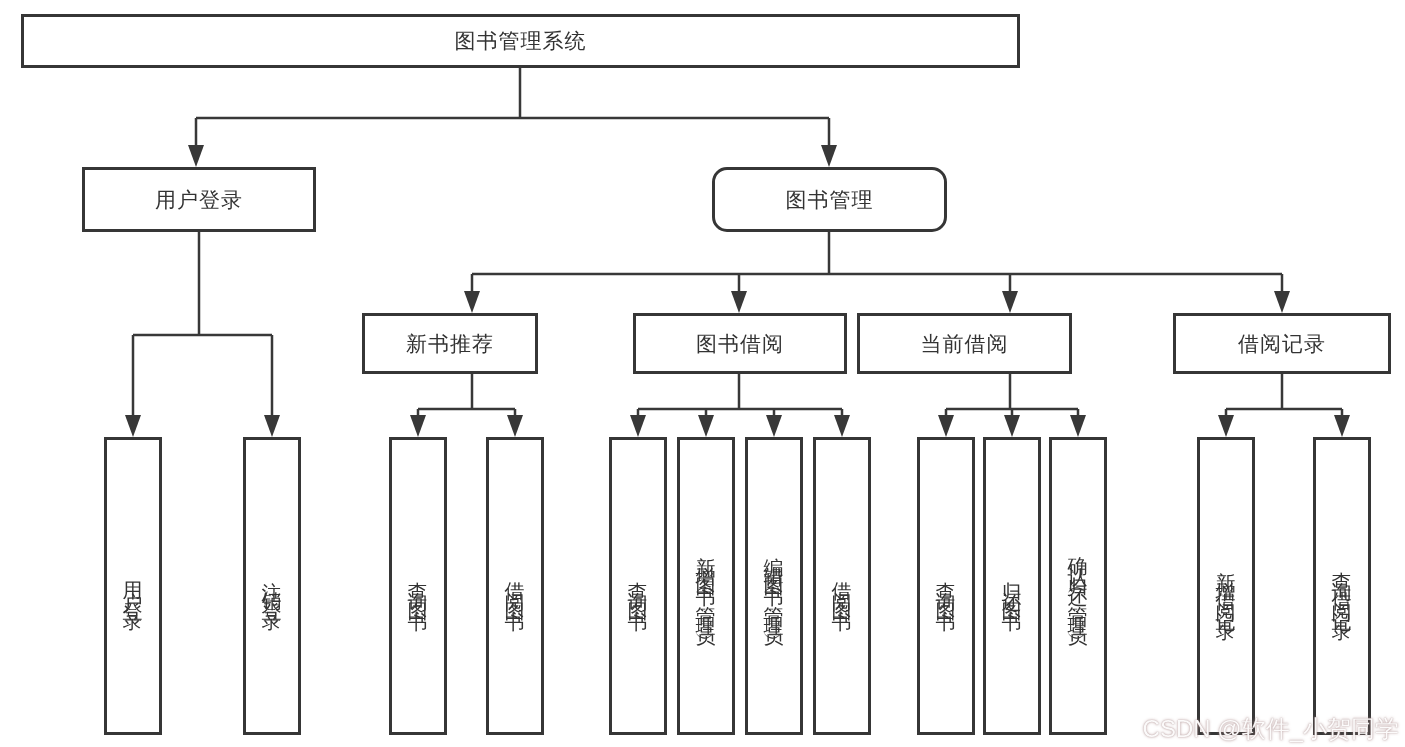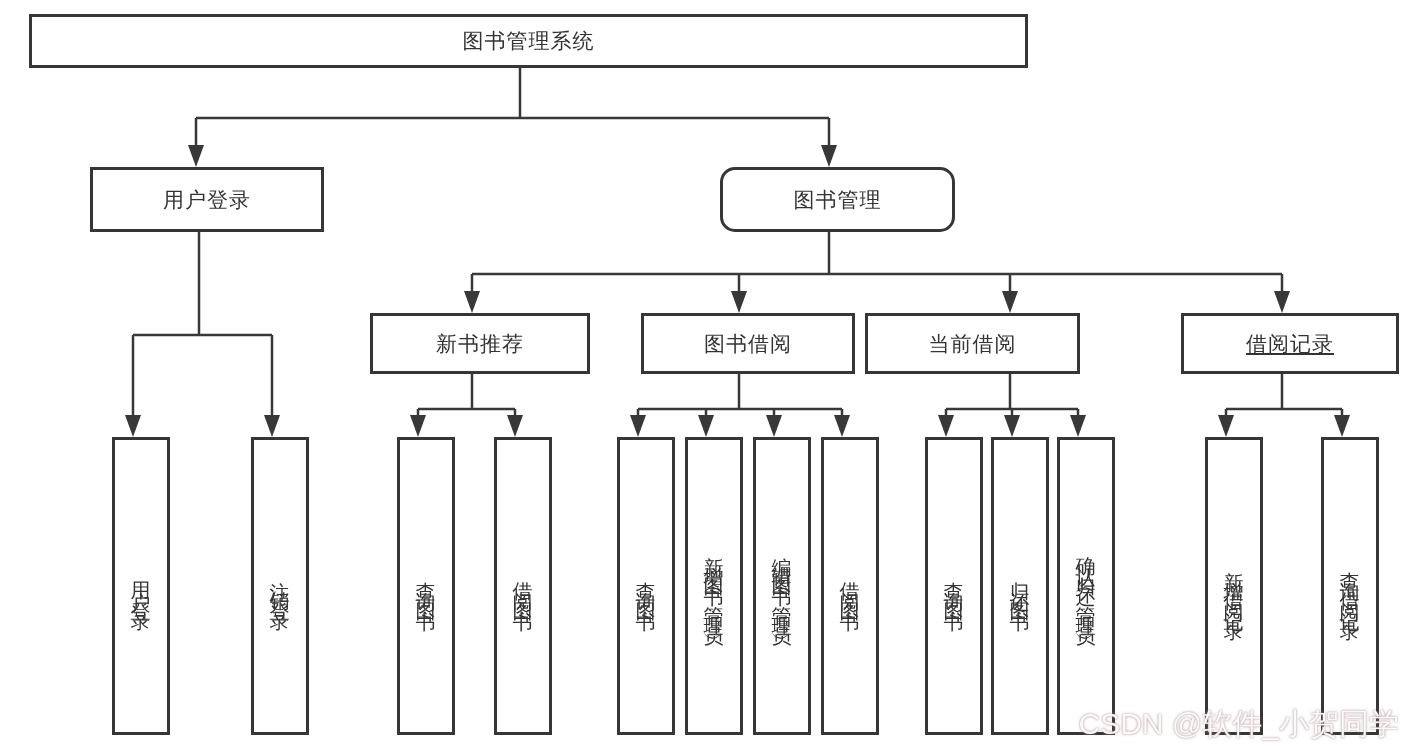--- a/index.html
+++ b/index.html
@@ -20,21 +20,20 @@
   .box {
     position: absolute;
     box-sizing: border-box;
     border: 3px solid #363636;
     background: #ffffff;
     display: flex;
     align-items: center;
     justify-content: center;
     z-index: 2;
     color: #333333;
-    margin-left: 8px;
   }
   .hlabel {
     font-size: 21px;
     letter-spacing: 1px;
     color: #333333;
     white-space: nowrap;
   }
   .vtext {
     writing-mode: vertical-rl;
     text-orientation: mixed;
@@ -43,38 +42,38 @@
     color: #333333;
     line-height: 1;
   }
   
   .n-root { left: 21px;  top: 14px;  width: 999px; height: 54px; }
   
   .n-l2a  { left: 82px;  top: 167px; width: 234px; height: 65px; }
   .n-l2b  { left: 712px; top: 167px; width: 235px; height: 65px; border-radius: 15px; }
   
   .n-l3   { top: 313px; height: 61px; }
-  .n-l3a  { left: 362px;  width: 220px; text-align: right; }
+  .n-l3a  { left: 362px;  width: 176px; text-align: right; }
   .n-l3b  { left: 633px;  width: 214px; }
   .n-l3c  { left: 857px;  width: 215px; }
-  .n-l3d  { left: 1173px; width: 218px; text-decoration: underline; }
+  .n-l3d  { left: 1173px; width: 218px; }
   
   .leaf   { top: 437px; height: 298px; width: 58px; }
   .lfA1 { left: 104px; }  .lfA2 { left: 243px; }
   .lfB1 { left: 389px; }  .lfB2 { left: 486px; }
   .lfC1 { left: 609px; }  .lfC2 { left: 677px; }
   .lfC3 { left: 745px; }  .lfC4 { left: 813px; }
   .lfD1 { left: 917px; }  .lfD2 { left: 983px; }  .lfD3 { left: 1049px; }
   .lfE1 { left: 1197px; } .lfE2 { left: 1313px; }
   #watermark {
     position: absolute;
     right: 6px;
     bottom: 2px;
     z-index: 5;
-    font-size: 30px;
+    font-size: 24px;
     color: rgba(255,255,255,0.95);
     text-shadow: 0 0 3px rgba(175,140,140,0.85), 0 0 1px rgba(150,130,130,0.7);
     white-space: nowrap;
   }
 </style>
 </head>
 <body>
 
 <div id="stage">
 

